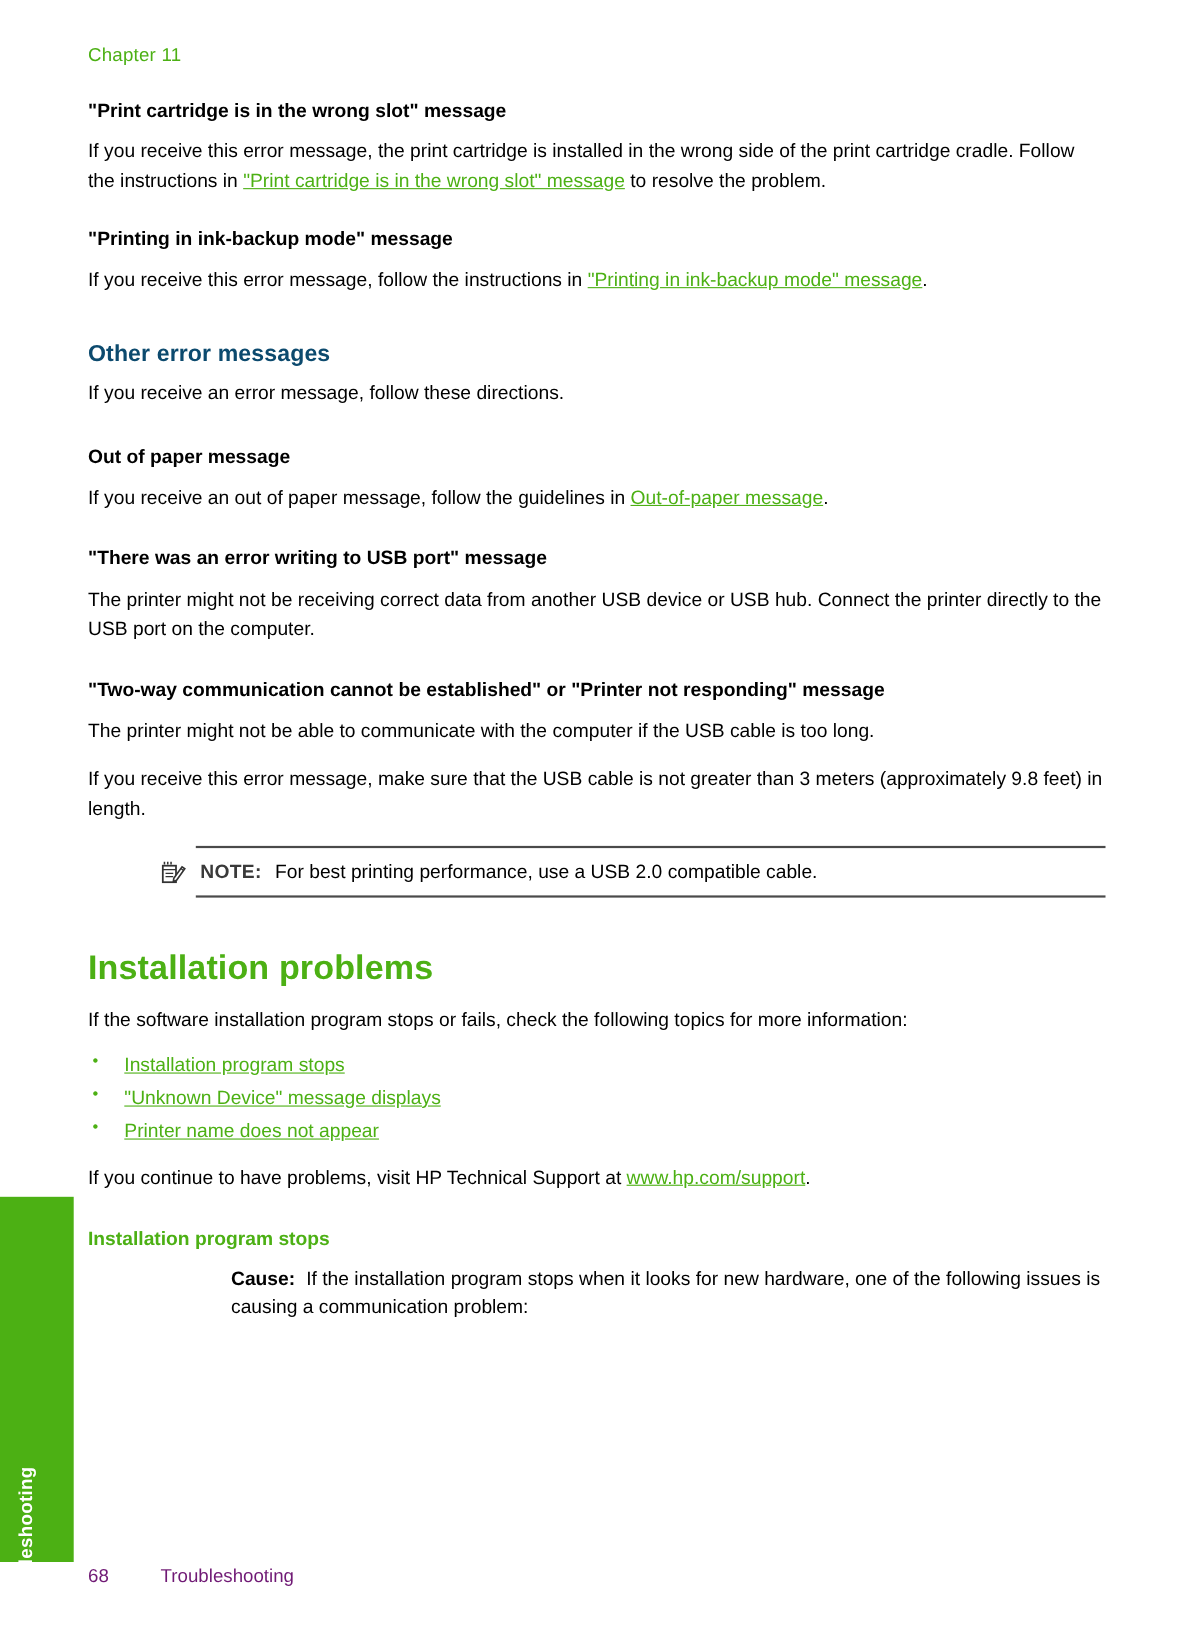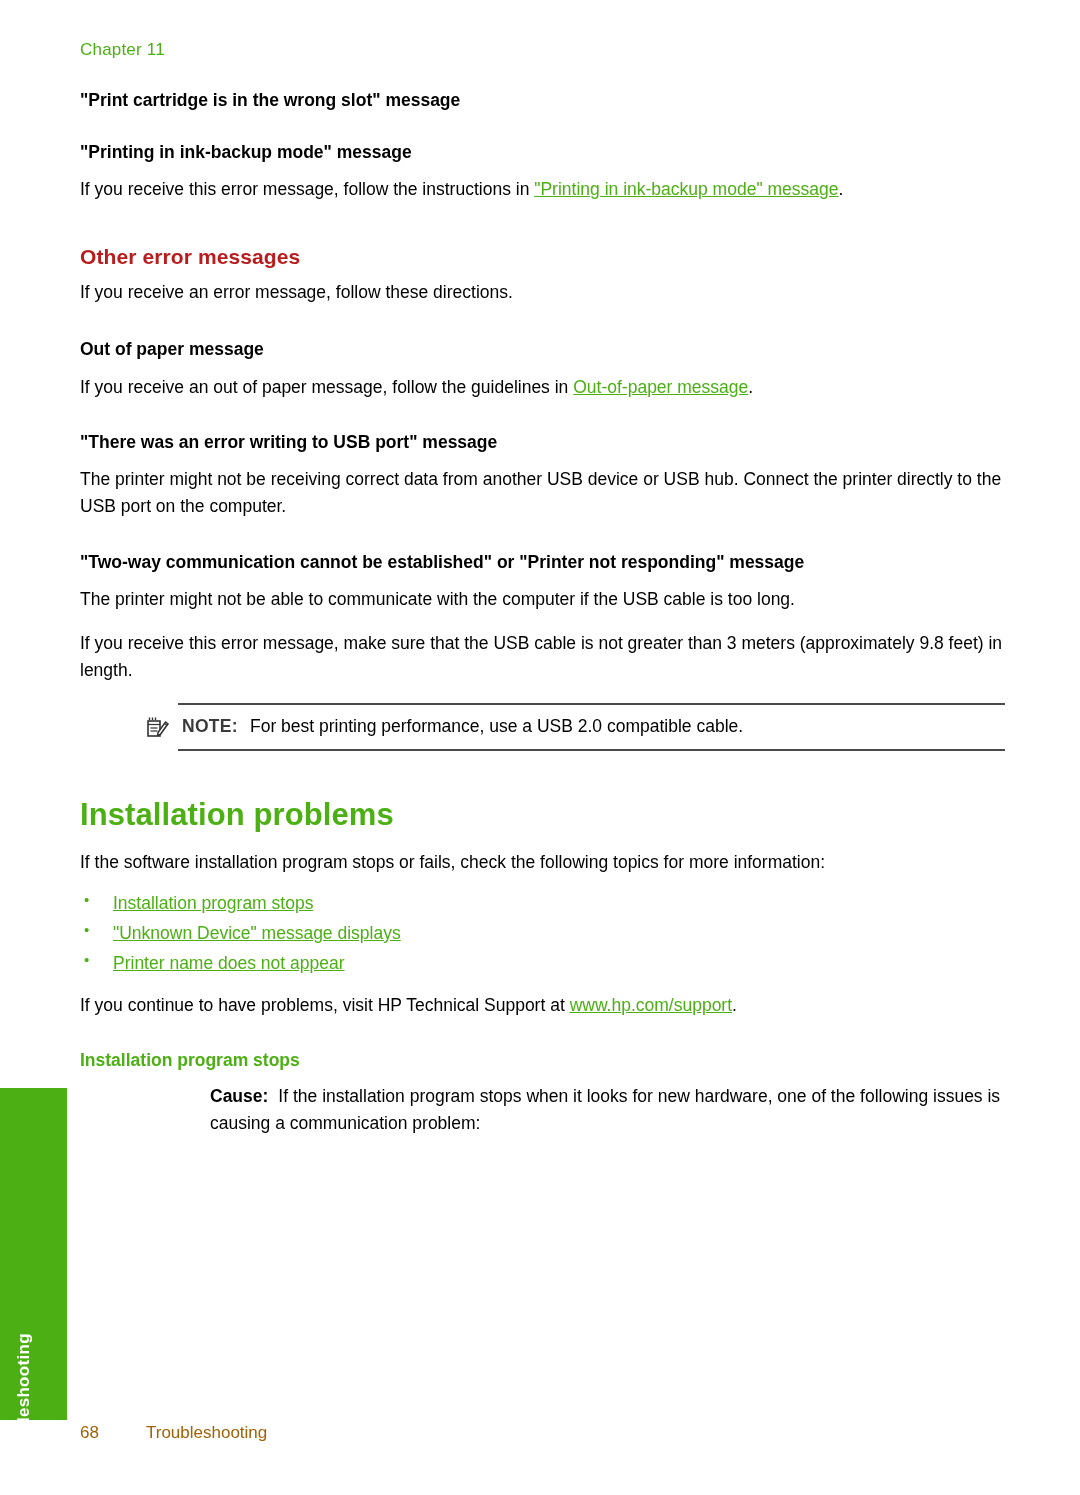--- a/index.html
+++ b/index.html
@@ -38,21 +38,21 @@
     width: 925px;
   }
 
   
   .lvl1 { margin-left: 98px; }   
   .lvl0 { margin-left: 0; }      
 
   h2.section-heading {
     font-size: 21px;
     font-weight: bold;
-    color: #b91c1c;
+    color: #0c4a6e;
     margin: 0 0 10px 0;
     letter-spacing: 0.1px;
   }
   h1.chapter-heading {
     font-size: 31px;
     font-weight: bold;
     color: #4CB014;
     margin: 0 0 16px 0;
     letter-spacing: 0.1px;
   }
@@ -157,34 +157,35 @@
     font-weight: bold;
     letter-spacing: 0.3px;
   }
 
   
   .footer {
     position: absolute;
     left: 80px;
     bottom: 52px;
     font-size: 17px;
-    color: #a16207;
+    color: #701a75;
   }
   .footer-page-number { display: inline-block; min-width: 66px; }
 </style>
 </head>
 <body>
 
 <div class="page">
 
   <div class="chapter-header">Chapter 11</div>
 
   <div class="content">
 
     <h3 class="sub-heading lvl1">"Print cartridge is in the wrong slot" message</h3>
+    <p class="body lvl1"><span>If you receive this error message, the print cartridge is installed in the wrong side of the print cartridge cradle. Follow the instructions in </span><a class="xref" href="#">"Print cartridge is in the wrong slot" message</a><span> to resolve the problem.</span></p>
 
     <h3 class="sub-heading lvl1" style="margin-top:28px;">"Printing in ink-backup mode" message</h3>
     <p class="body lvl1"><span>If you receive this error message, follow the instructions in </span><a class="xref" href="#">"Printing in ink-backup mode" message</a><span>.</span></p>
 
     <h2 class="section-heading lvl0" style="margin-top:42px;">Other error messages</h2>
     <p class="body lvl1">If you receive an error message, follow these directions.</p>
 
     <h3 class="sub-heading lvl1" style="margin-top:32px;">Out of paper message</h3>
     <p class="body lvl1"><span>If you receive an out of paper message, follow the guidelines in </span><a class="xref" href="#">Out-of-paper message</a><span>.</span></p>
 

